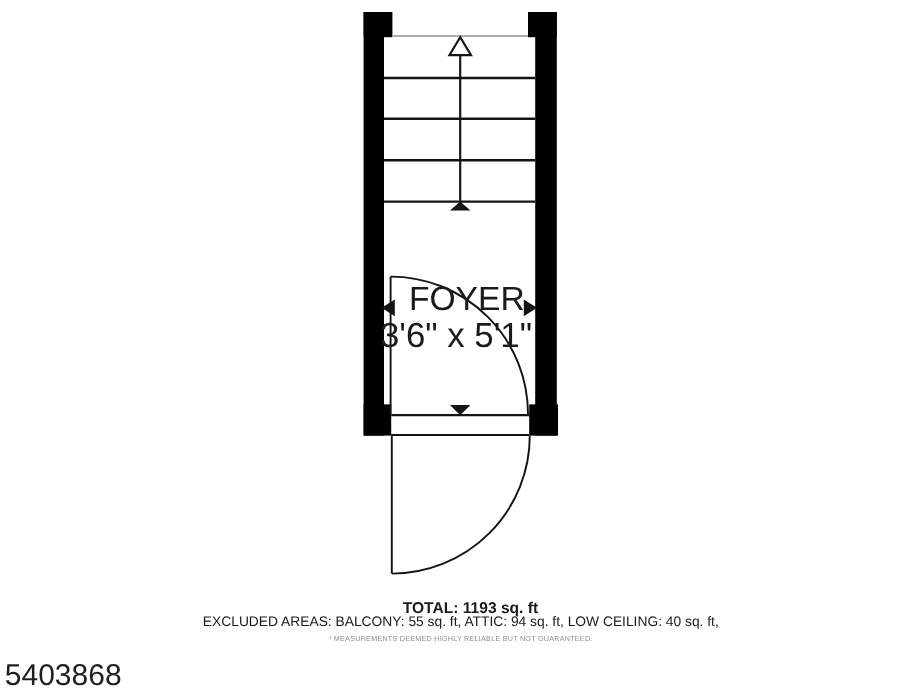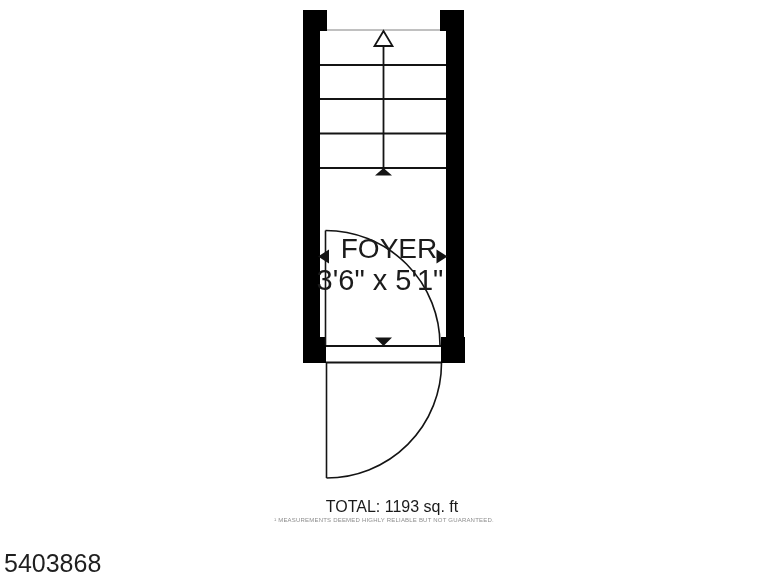--- a/index.html
+++ b/index.html
@@ -50,22 +50,22 @@
     position: absolute;
     left: 0;
     top: 501px;
     width: 768px;
     text-align: center;
     color: #1a1a1a;
     font-size: 11.5px;
     line-height: 12.4px;
   }
   .summary .total {
-    font-weight: normal;
-    font-size: 16px;
+    font-weight: bold;
+    font-size: 13px;
     padding-left: 16px;
   }
   .summary .disclaimer {
     margin-top: 4px;
     font-size: 6px;
     line-height: 7px;
     color: #8d8d8d;
     letter-spacing: 0.2px;
   }
   .photo-id {
@@ -128,18 +128,19 @@
       <polygon points="318,256.5 329,249.5 329,263.5"></polygon>
       <polygon points="447.5,256.5 436.5,249.5 436.5,263.5"></polygon>
     </g>
   </svg>
 
   <div class="room-label">FOYER</div>
   <div class="room-dims">3'6" x 5'1"</div>
 
   <div class="summary">
     <div class="total">TOTAL: 1193 sq. ft</div>
+    <div>EXCLUDED AREAS: BALCONY: 55 sq. ft, ATTIC: 94 sq. ft, LOW CEILING: 40 sq. ft,</div>
     <div class="disclaimer">¹ MEASUREMENTS DEEMED HIGHLY RELIABLE BUT NOT GUARANTEED.</div>
   </div>
 
   <div class="photo-id">5403868</div>
 
 </div>
 
 </body></html>

